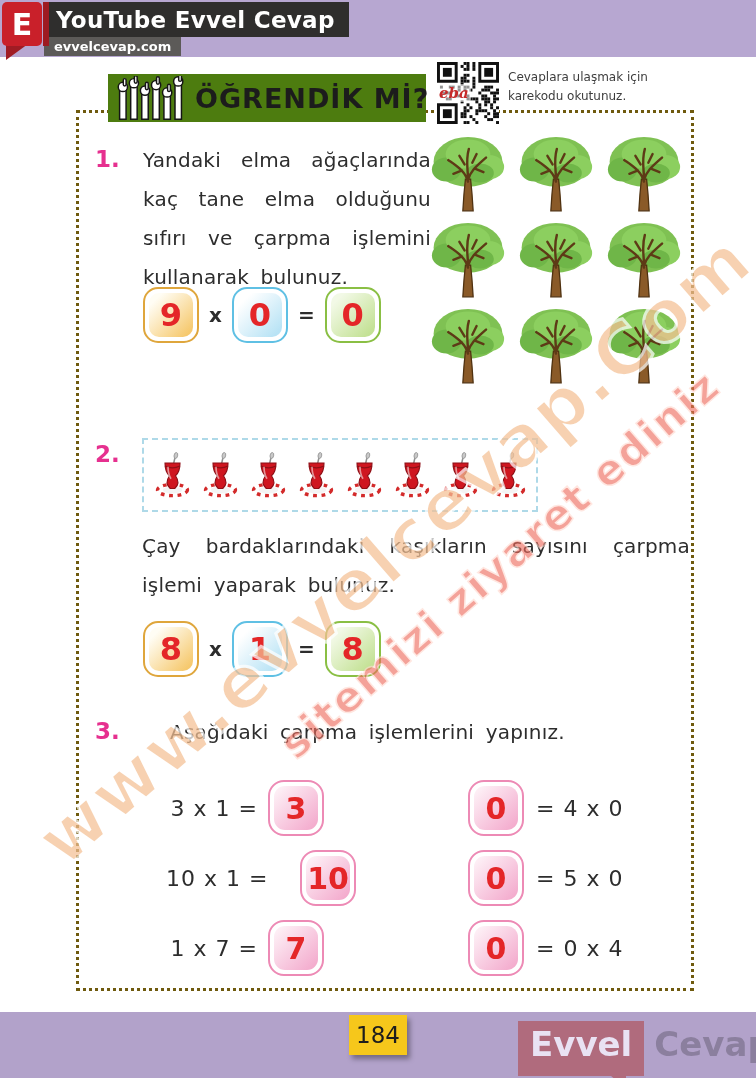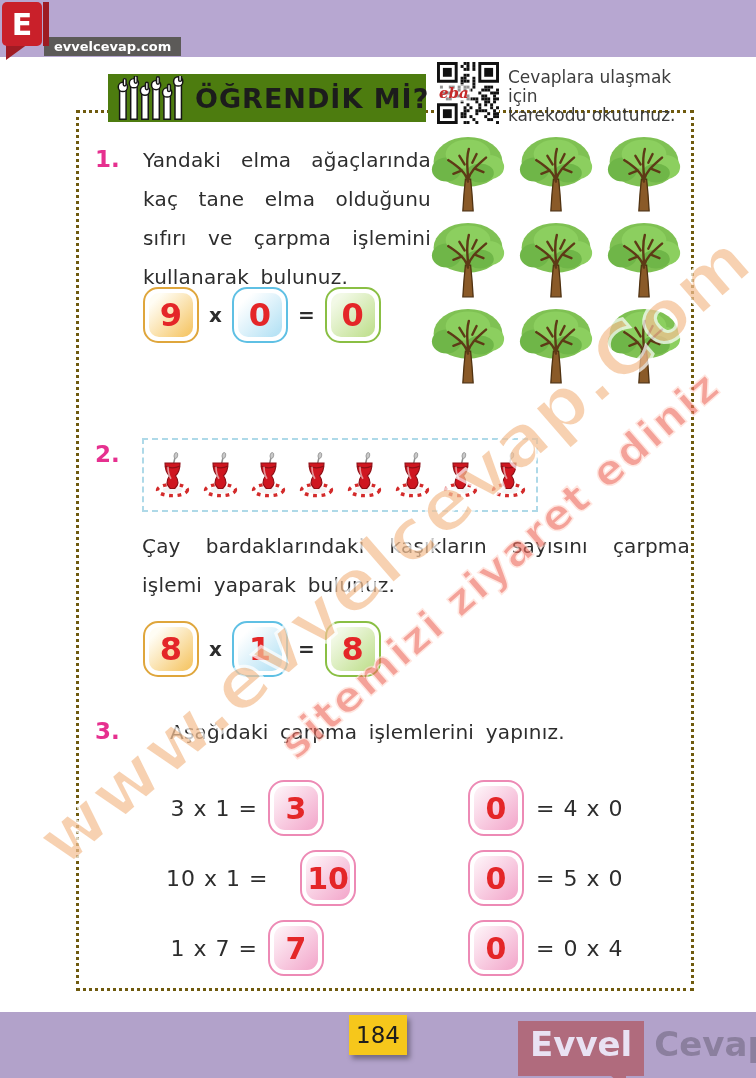--- a/index.html
+++ b/index.html
@@ -28,21 +28,21 @@
                display:flex;align-items:center;z-index:2;}
   .heading-box .hands{margin-left:7px;flex:0 0 auto;}
   .heading-text{font-size:27px;font-weight:bold;color:#1c1c1c;letter-spacing:1px;margin-left:8px;
                 white-space:nowrap;}
 
   
   .qr-wrap{position:absolute;left:437px;top:62px;width:62px;height:62px;z-index:2;background:#fff;}
   .qr-eba{position:absolute;left:0;top:22px;color:#c62a2a;font-family:"DejaVu Serif","Liberation Serif",serif;
           font-style:italic;font-weight:bold;font-size:15px;background:rgba(255,255,255,.55);
           padding:0 2px;border-radius:3px;}
-  .qr-caption{position:absolute;left:508px;top:68px;width:170px;font-size:17px;color:#3d3d3d;
+  .qr-caption{position:absolute;left:508px;top:68px;width:170px;font-size:12px;color:#3d3d3d;
               line-height:19px;z-index:2;}
 
   
   .q-num{position:absolute;font-size:23px;font-weight:bold;color:#e6308f;}
   .q-text{position:absolute;font-size:20px;color:#2d2d2d;line-height:39px;text-align:justify;
           letter-spacing:.2px;word-spacing:5px;}
 
   
   .trees-grid{position:absolute;left:424px;top:130px;width:264px;display:grid;
               grid-template-columns:repeat(3,88px);}
@@ -95,20 +95,21 @@
   .logo-evvel{position:relative;background:#b06b7d;color:#e9e2f3;font-size:34px;font-weight:bold;
               padding:3px 12px 12px 12px;}
   .logo-evvel:after{content:"";position:absolute;right:18px;bottom:-13px;width:0;height:0;
                     border-top:14px solid #b06b7d;border-left:16px solid transparent;}
   .logo-cevap{color:#8b7f9e;font-size:34px;font-weight:bold;margin-left:10px;padding-top:3px;}
 </style>
 </head>
 <body>
 
 <div class="top-band">
+  <div class="title-bar">YouTube Evvel Cevap</div>
   <div class="sub-bar">evvelcevap.com</div>
   <div class="e-stripe"></div>
   <div class="e-tail"></div>
   <div class="e-badge">E</div>
 </div>
 
 <div class="page-frame"></div>
 
 <div class="heading-box">
   <svg class="hands" width="72" height="44" viewBox="0 0 78 46">

